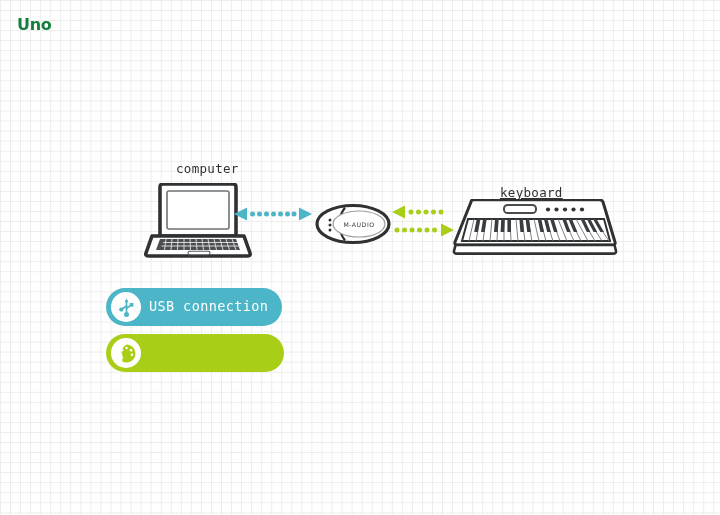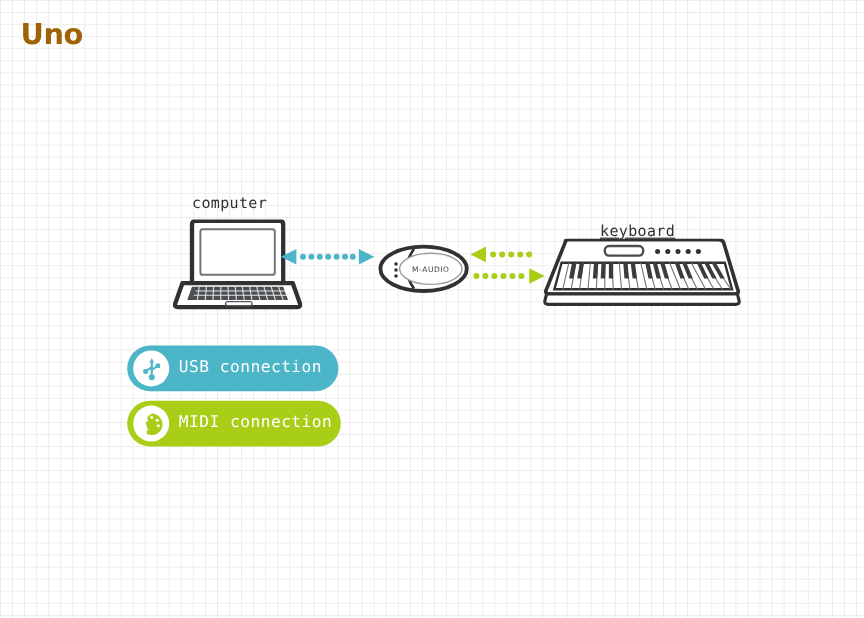--- a/index.html
+++ b/index.html
@@ -29,38 +29,38 @@
     background-size: 10.05px 10.05px;
     background-position: 0px 0px;
   }
 
   
   #slide-title {
     position: absolute;
     left: 17px;
     top: 17px;
     font-family: "DejaVu Sans", sans-serif;
-    font-size: 24px;
+    font-size: 16px;
     font-weight: bold;
     letter-spacing: -0.3px;
-    color: #a16207;
+    color: #15803d;
     line-height: 1;
   }
 
   
   .node-label {
     position: absolute;
     font-family: "DejaVu Sans Mono", "Liberation Mono", monospace;
     font-size: 12.5px;
     color: #2f3133;
     letter-spacing: 0.3px;
     white-space: nowrap;
     line-height: 1;
   }
-  #label-computer { left: 160px; top: 163px; }
+  #label-computer { left: 176px; top: 163px; }
   #label-keyboard { left: 500px; top: 187px; text-decoration: underline; }
 
   
   .device { position: absolute; }
   #device-laptop    { left: 144px; top: 183px; width: 108px; height: 78px; }
   #device-interface { left: 315px; top: 203px; width: 76px; height: 42px; }
   #device-keyboard  { left: 452px; top: 199px; width: 166px; height: 56px; }
 
   
   .arrow-group { position: absolute; }
@@ -291,16 +291,15 @@
         <path d="M10.5 1.6 A9 9 0 1 1 6.3 18.6 L6.3 15.6 L14.7 15.6 L14.7 18.6 A9 9 0 0 1 10.5 1.6 Z" fill="#a8ce17"></path>
         <g fill="#ffffff">
           <circle cx="10.5" cy="5.0" r="1.25"></circle>
           <circle cx="6.0" cy="7.3" r="1.25"></circle>
           <circle cx="15.0" cy="7.3" r="1.25"></circle>
           <circle cx="5.1" cy="11.8" r="1.25"></circle>
           <circle cx="15.9" cy="11.8" r="1.25"></circle>
         </g>
       </svg>
     </span>
-    <span class="legend-text">MIDI connection</span>
   </div>
 
 </div>
 
 </body></html>

